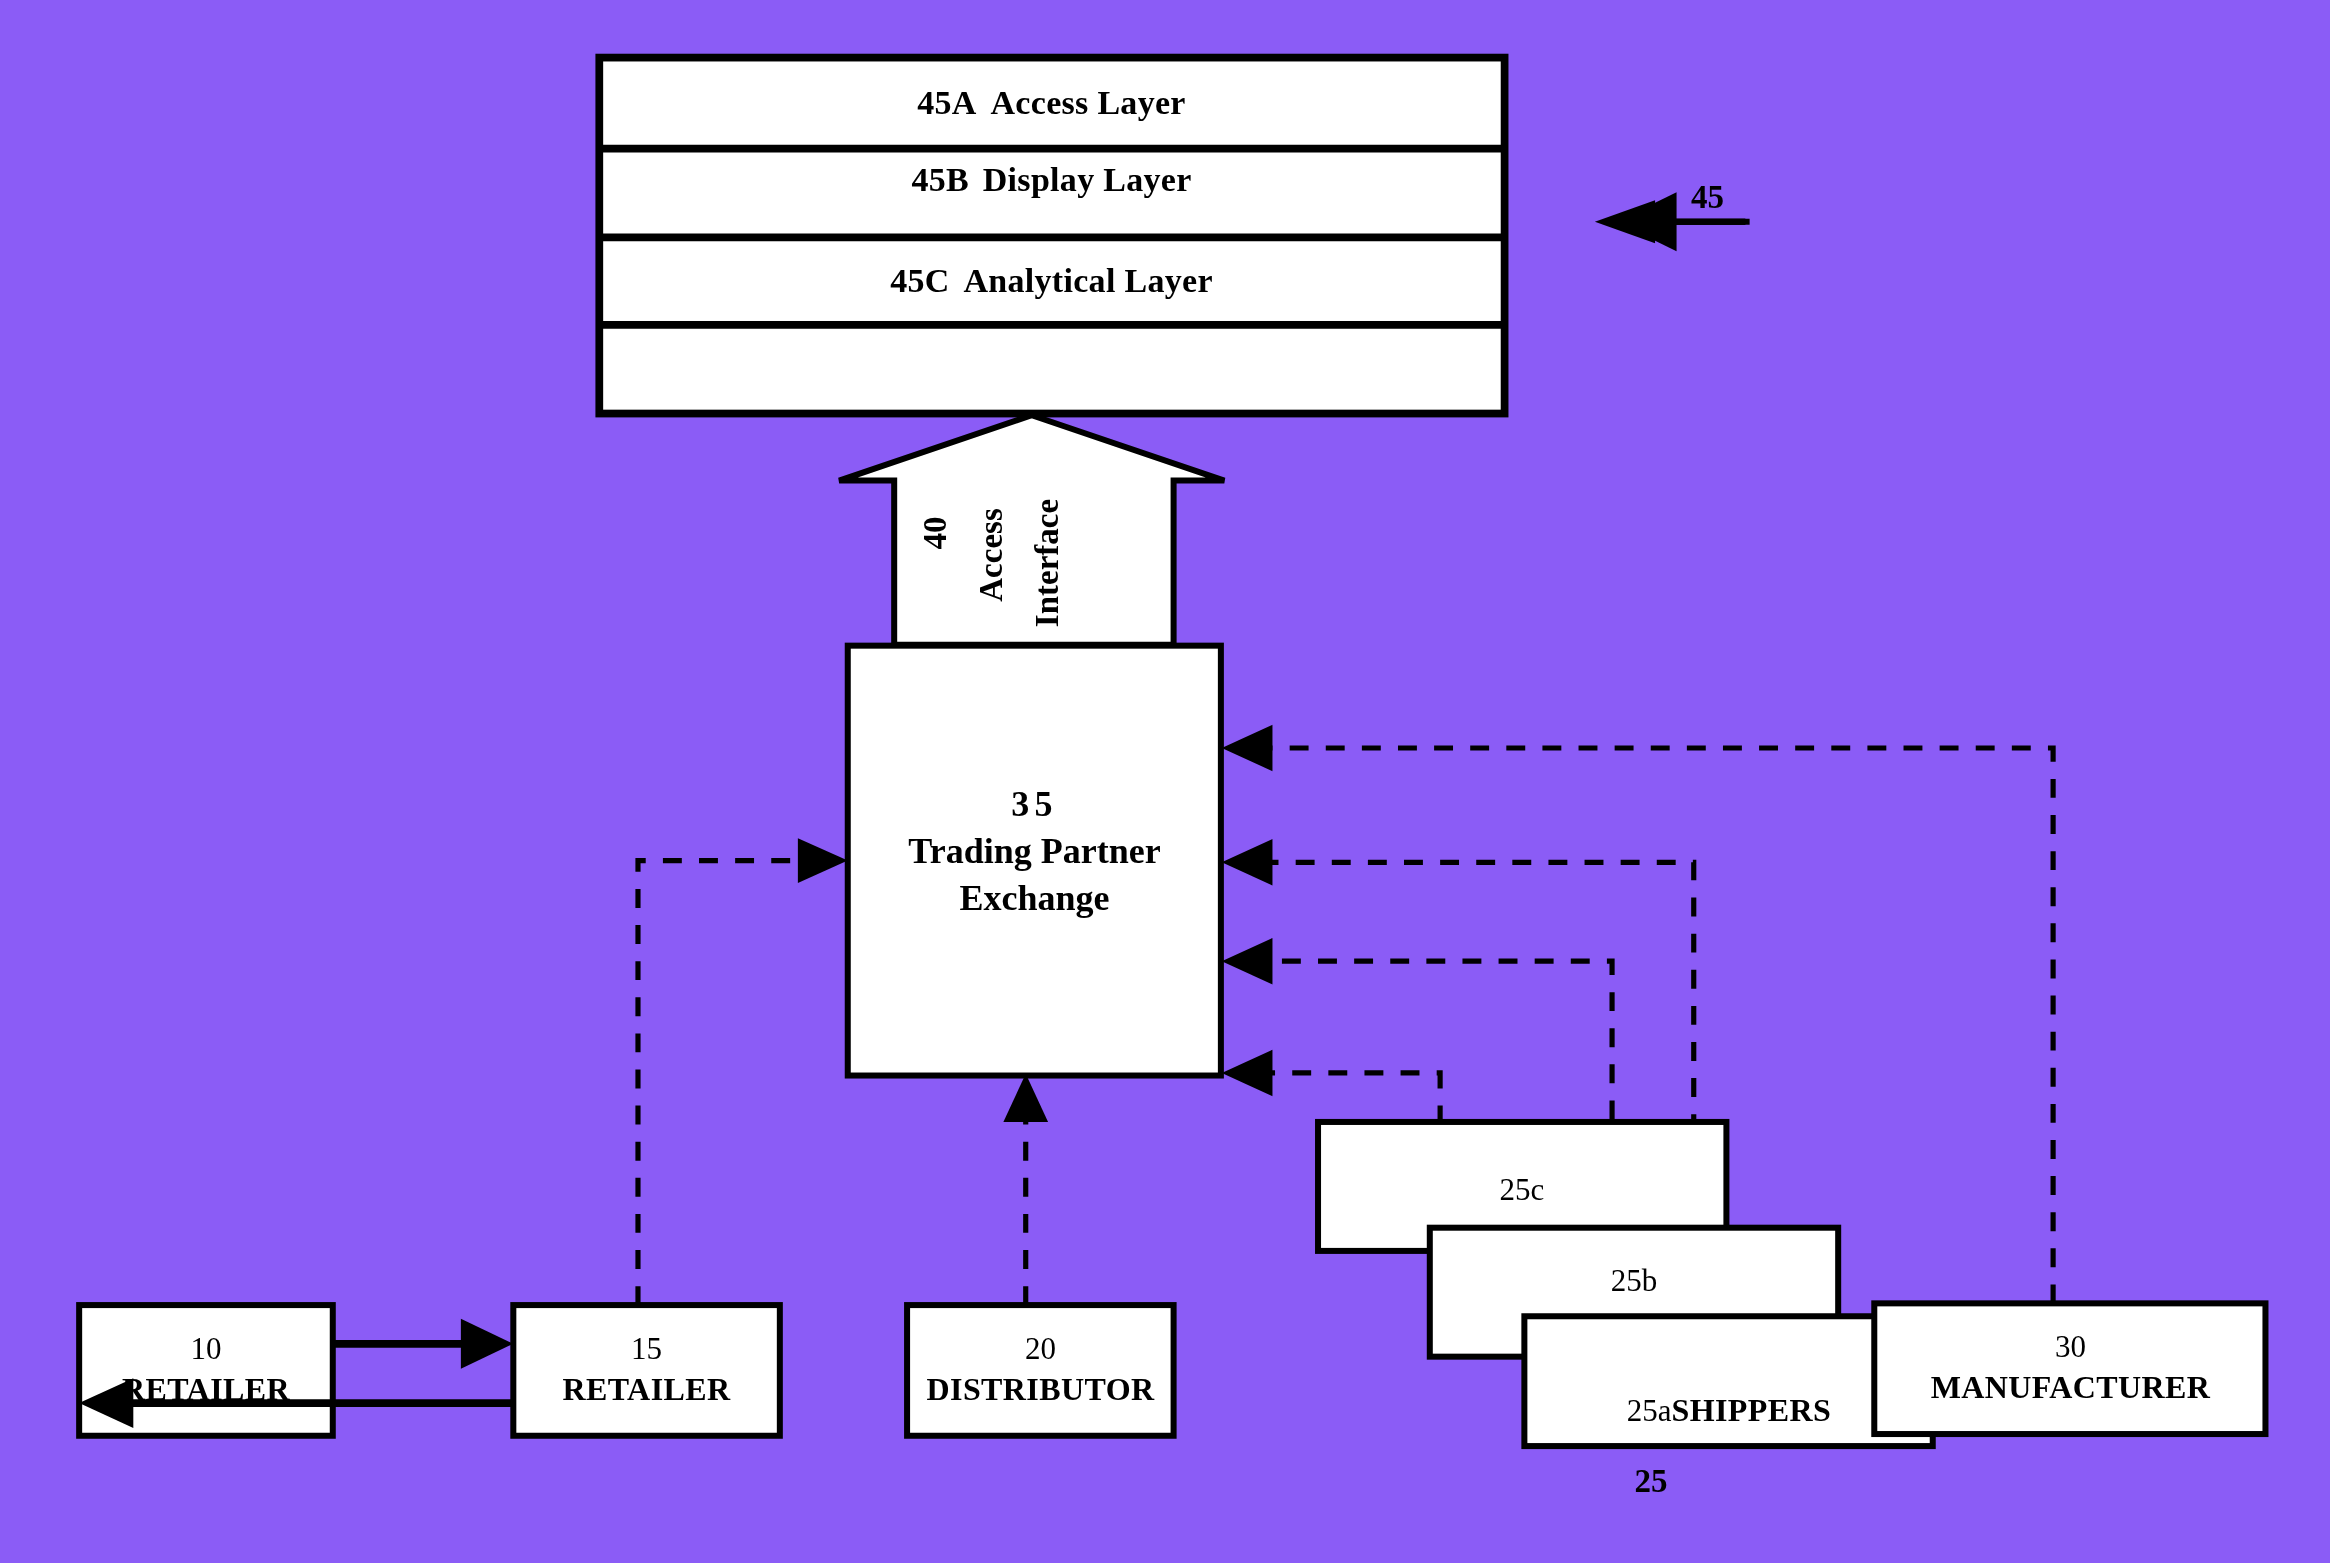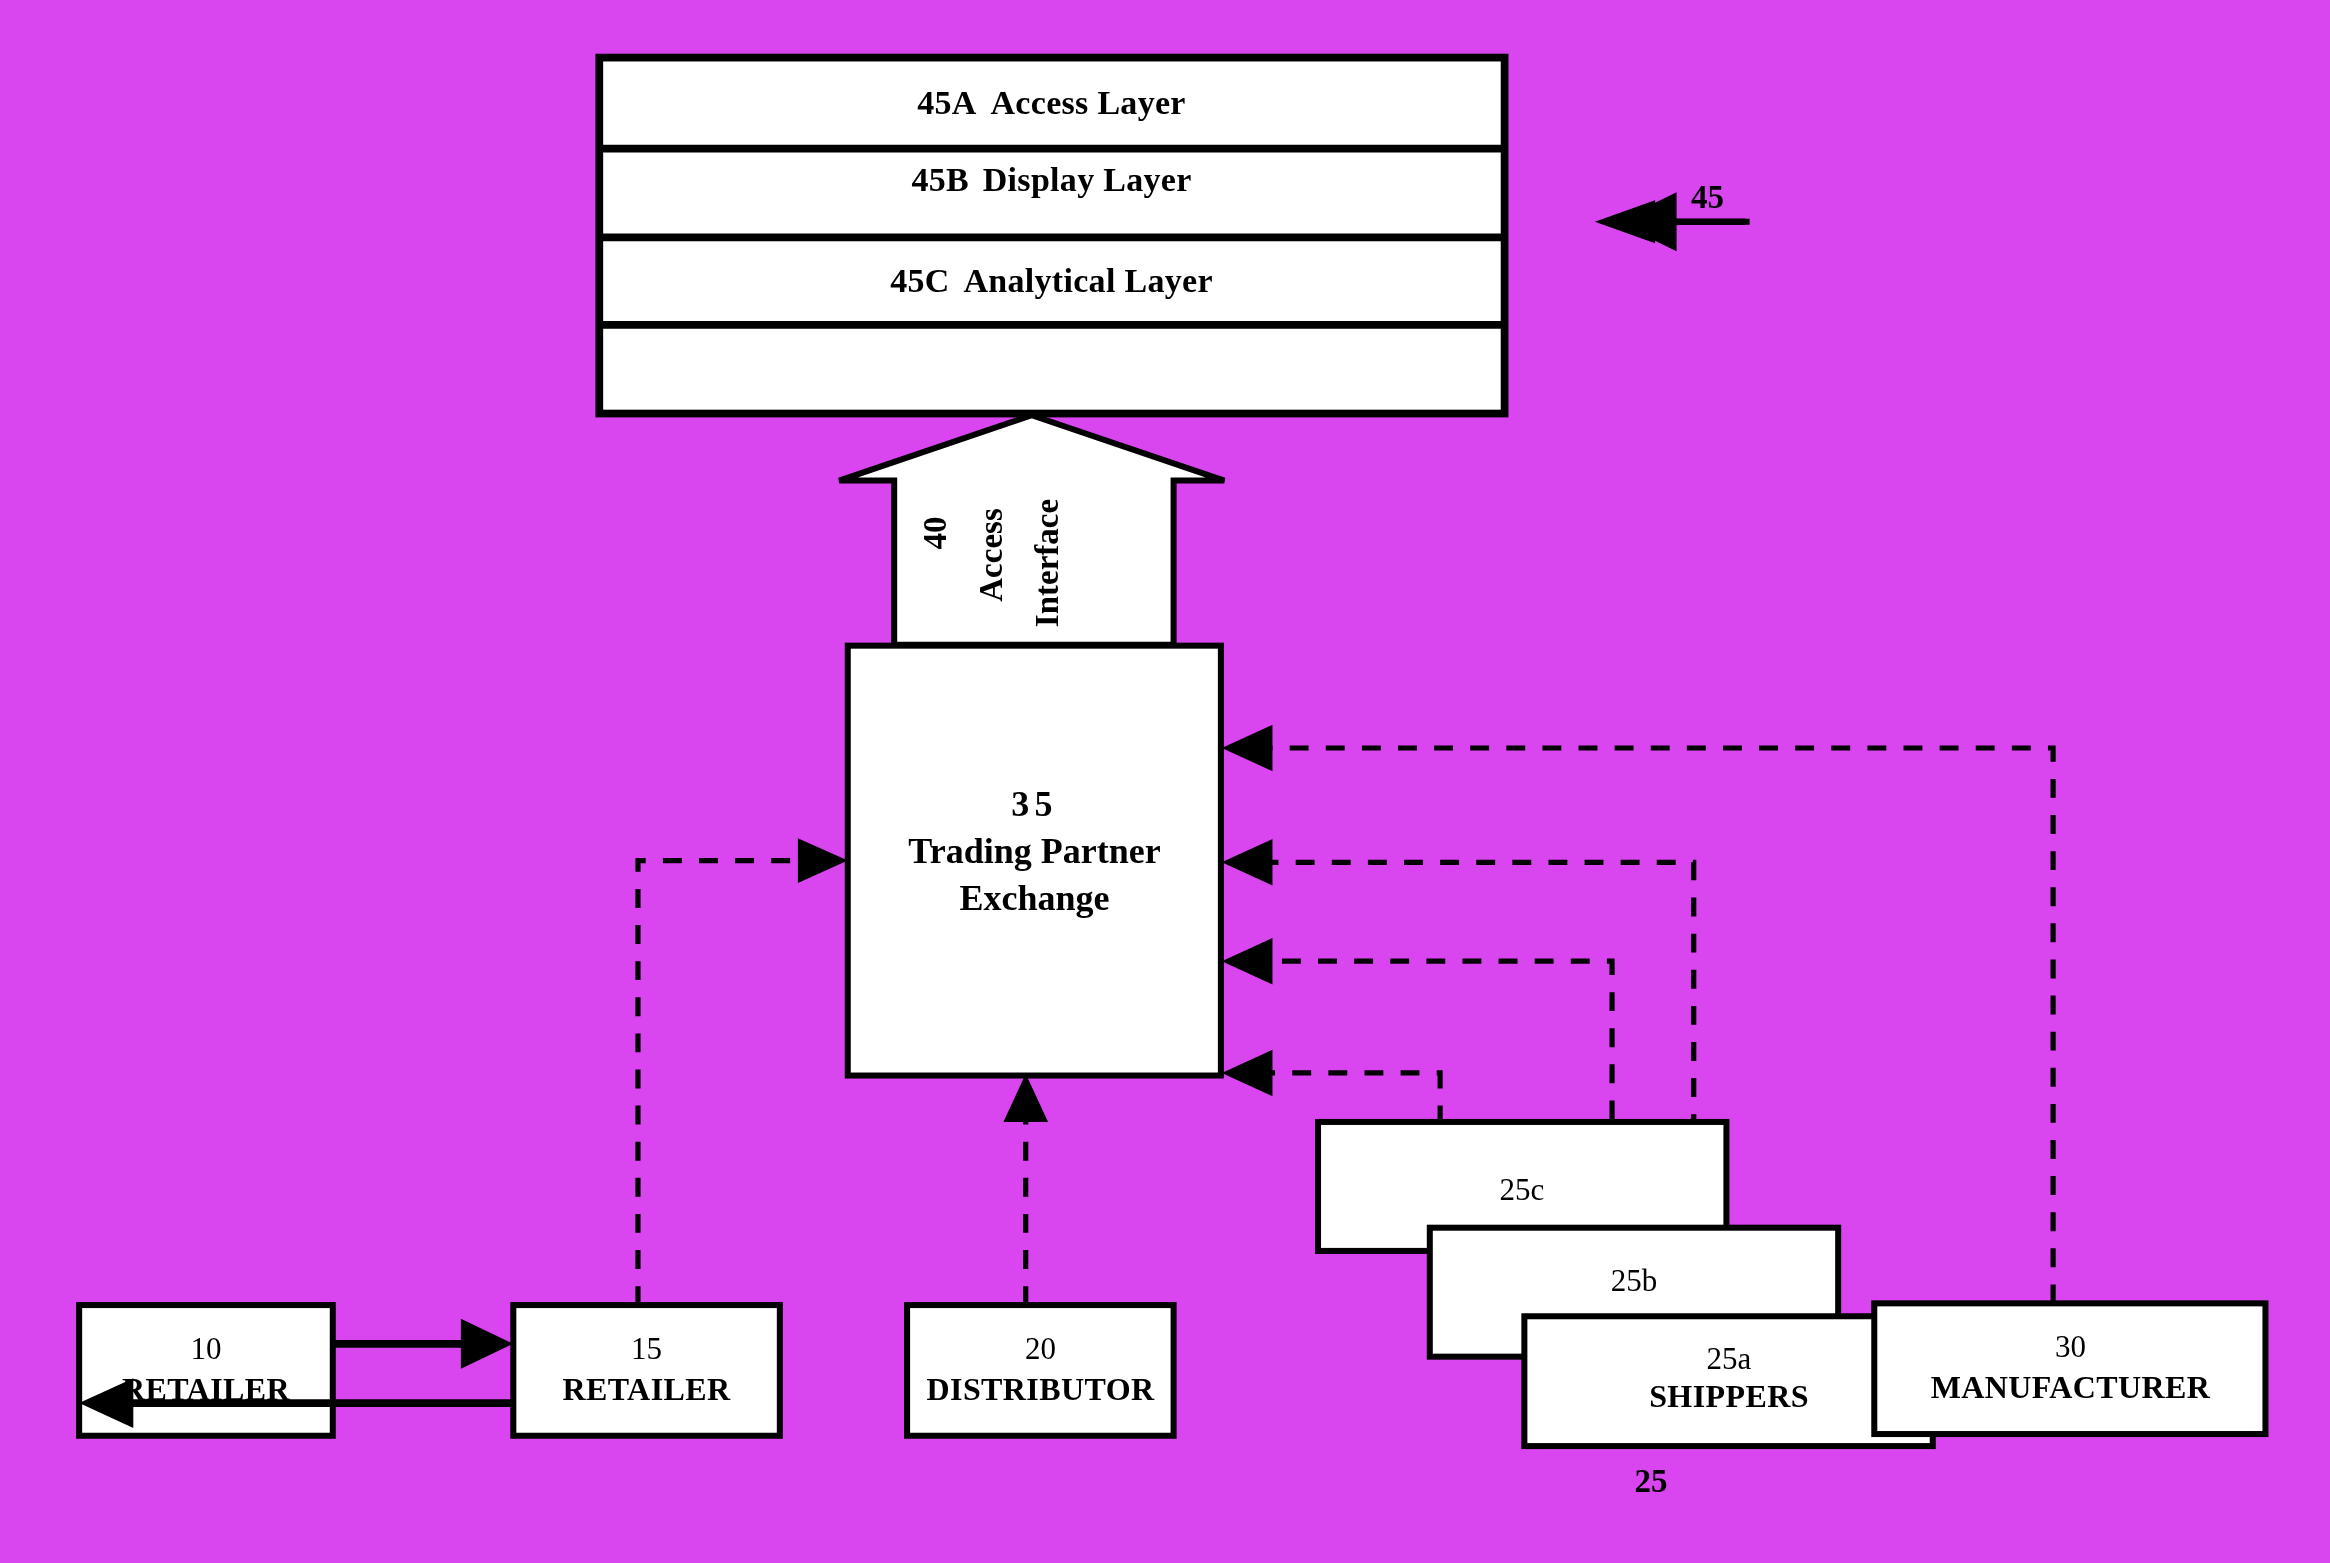--- a/index.html
+++ b/index.html
@@ -5,21 +5,21 @@
 <style>
   html,body{margin:0;padding:0;background:#ffffff;}
   body{
     font-family:"Liberation Serif", serif;
     color:#000000;
   }
   #canvas{
     position:relative;
     width:2330px;
     height:1563px;
-    background:#d946ef;
+    background:#8b5cf6;
     overflow:hidden;
   }
   #vector{
     position:absolute;
     left:0; top:0;
     width:2330px;
     height:1563px;
   }
   .lbl{
     position:absolute;
@@ -57,22 +57,22 @@
   .entity .id{ font-weight:normal; font-size:31px; display:block; }
   .entity .nm{ display:block; letter-spacing:0.4px;}
 
   
   .ship-id{
     font-size:31px;
     font-weight:normal;
   }
   .ship-a{
     font-size:31px;
-    flex-direction:column;
     font-weight:normal;
+    align-items:flex-end;
   }
   .ship-a .nm{ font-weight:bold; font-size:32px; letter-spacing:0.4px;}
 
   
   .ref{
     font-size:33px;
     font-weight:bold;
   }
 
   

